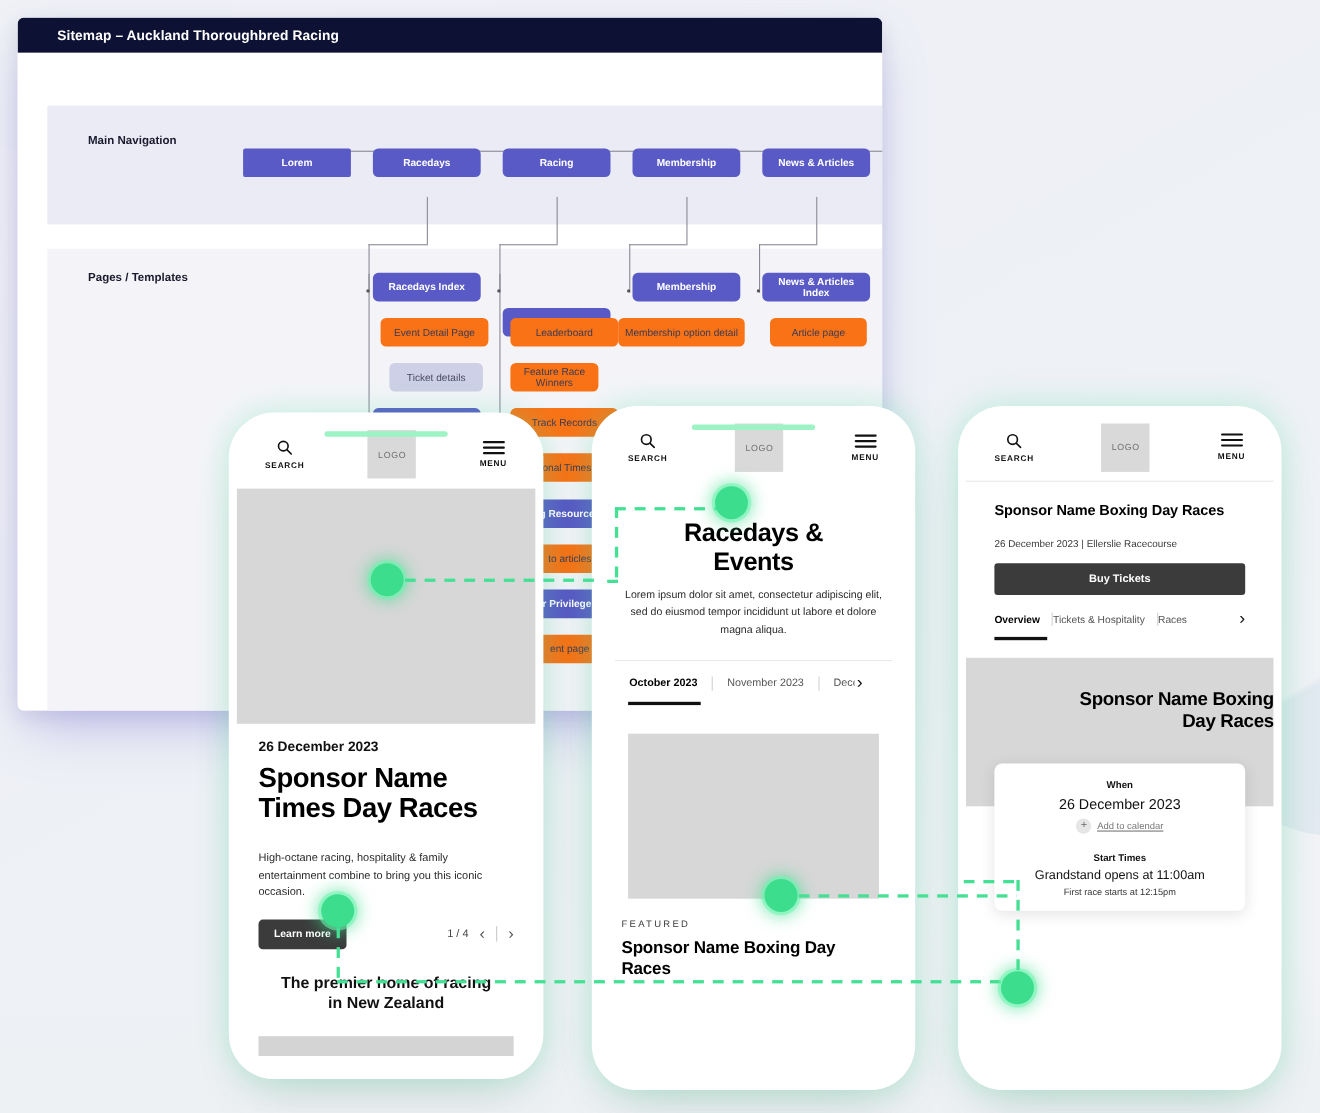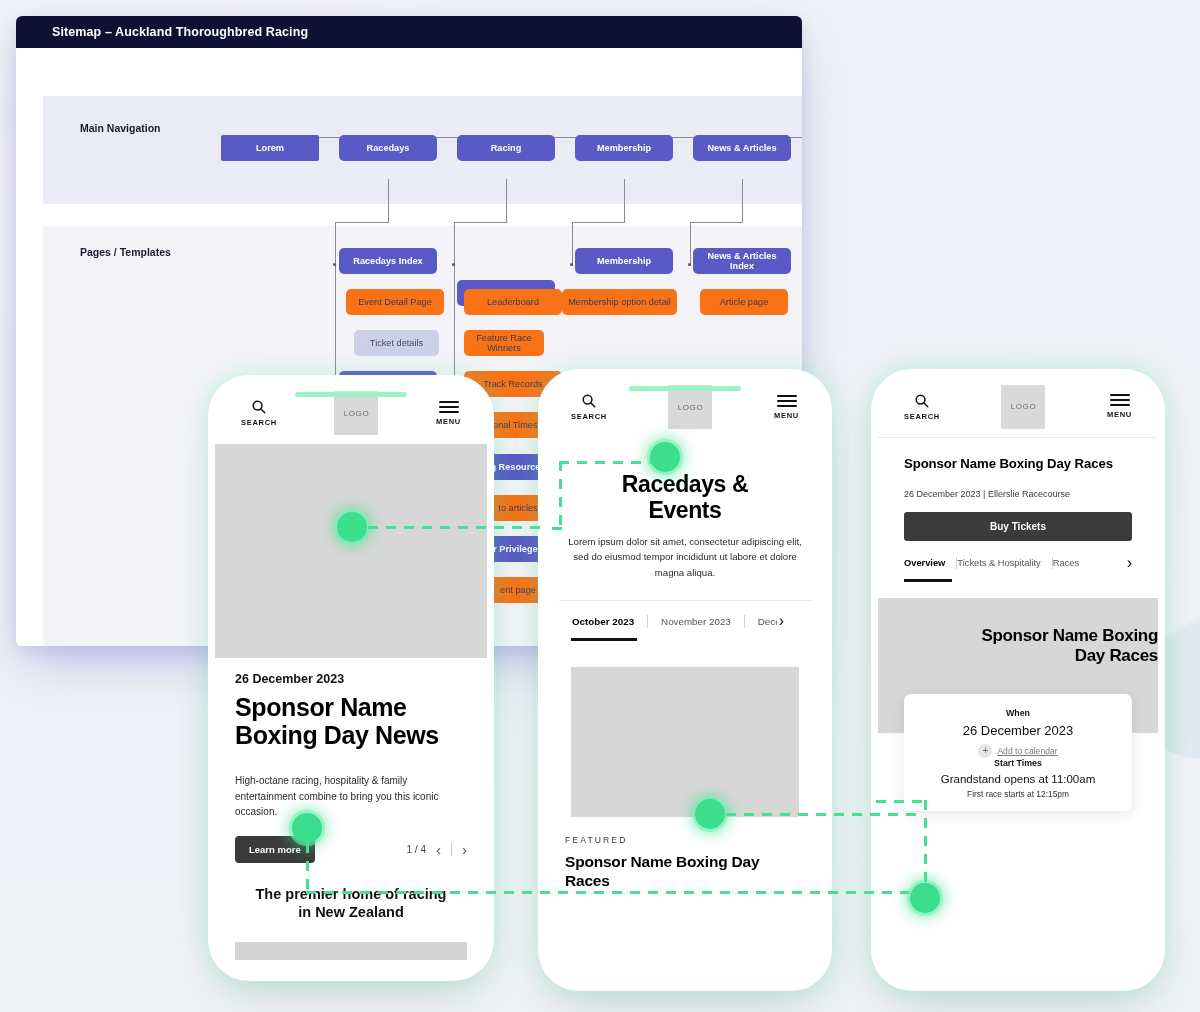--- a/index.html
+++ b/index.html
@@ -474,21 +474,21 @@
           <span class="lbl">MENU</span>
         </div>
       </div>
 
       <div class="hero-img" style="height:214px;"></div>
 
       <div class="ph-body" style="padding-top:14px;">
         <div class="eyebrow-date">26 December 2023</div>
         <div class="big-title">
           <span>Sponsor Name</span><br>
-          <span>Boxing Day News</span>
+          <span>Times Day Races</span>
         </div>
         <div class="body-copy">High-octane racing, hospitality &amp; family entertainment combine to bring you this iconic occasion.</div>
 
         <div class="carousel-row">
           <span class="btn-dark">Learn more</span>
           <span class="carousel-ctrl">
             <span>1 / 4</span>
             <span class="chev">‹</span>
             <span class="vsep"></span>
             <span class="chev">›</span>
@@ -607,21 +607,21 @@
           </div>
         </div>
 
         <div class="info-card">
           <div class="info-label">When</div>
           <div class="info-value">26 December 2023</div>
           <div class="add-cal">
             <span class="plus-circle">+</span>
             <span class="lk">Add to calendar</span>
           </div>
-          <div class="info-label" style="">Start Times</div>
+          <div class="info-label" style="margin-top:17px;">Start Times</div>
           <div class="info-value sm">Grandstand opens at 11:00am</div>
           <div class="info-note">First race starts at 12:15pm</div>
         </div>
       </div>
     </div>
   </div>
 
   <div id="annotations">
 
     <div class="hotspot" style="left:337px; top:512px;"></div>

